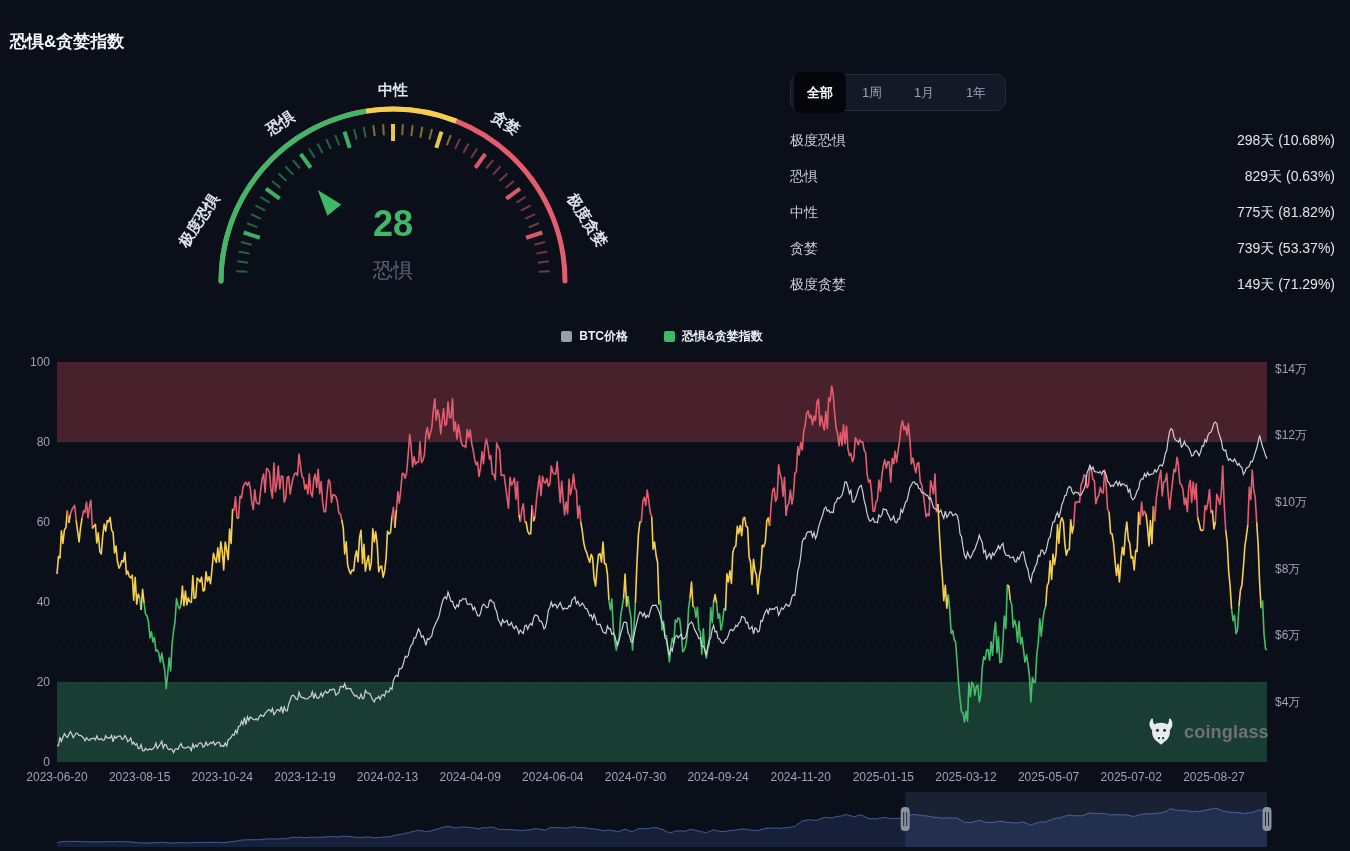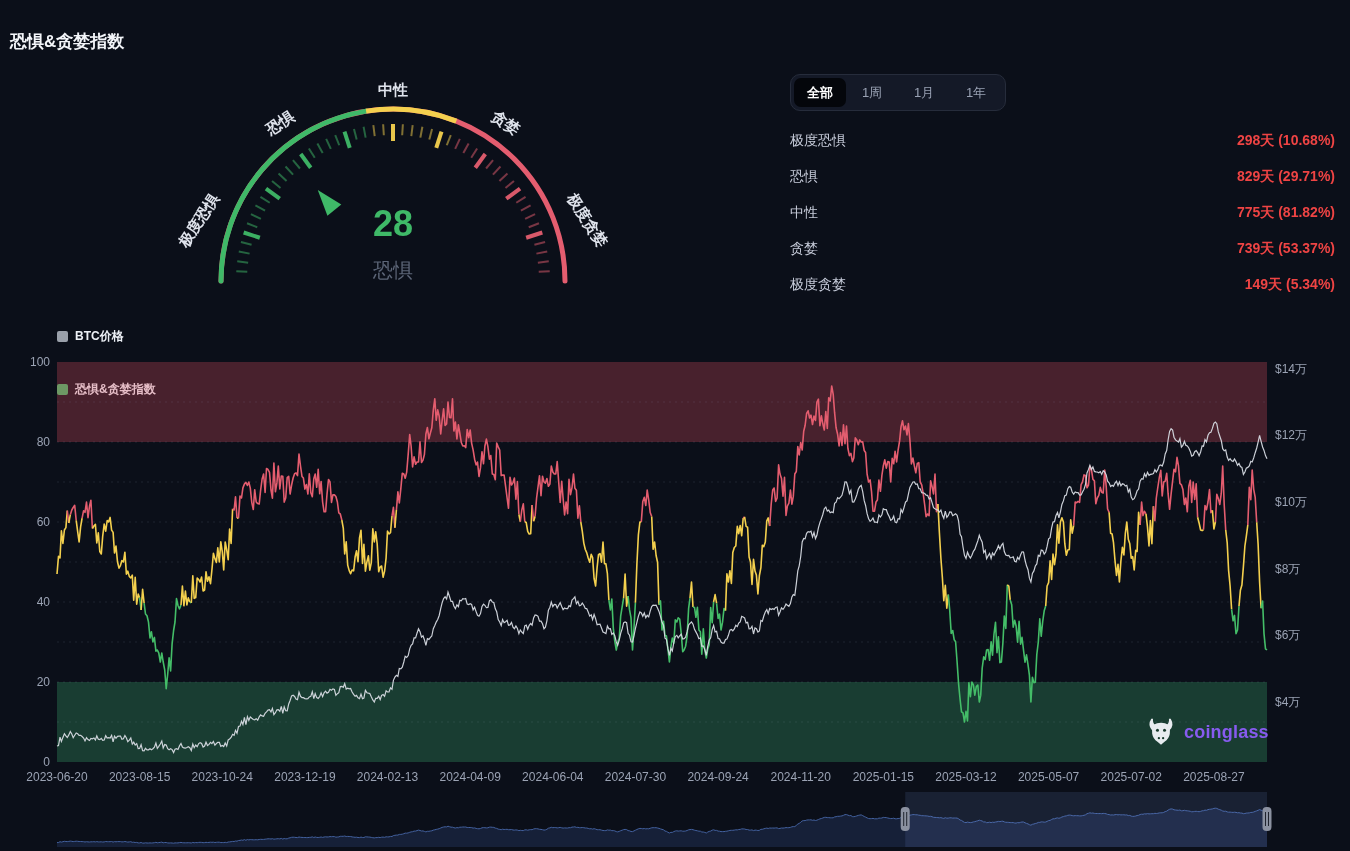--- a/index.html
+++ b/index.html
@@ -8,40 +8,40 @@
          font-family:"Liberation Sans","DejaVu Sans",sans-serif; color:#e8ebf2; }
   .page { position:absolute; inset:0;margin-top:15px; }
 
   .page-title { position:absolute; left:10px; top:15px; font-size:17px; font-weight:bold; color:#f3f5f9; }
 
   .gauge-wrap { position:absolute; left:170px; top:55px; width:450px; height:240px; }
 
   .tabs { position:absolute; left:790px; top:59px; width:216px; height:37px;
           background:#141927; border:1px solid #262c3b; border-radius:10px;
           display:flex; align-items:center; padding:3px; }
-  .tab { flex:0 0 auto; min-width:52px; padding:0 10px; height:29px; display:flex; align-items:center; justify-content:center;
+  .tab { flex:0 0 auto; min-width:52px; padding:0 10px; height:41px; display:flex; align-items:center; justify-content:center;
          font-size:13px; color:#99a1b3; border-radius:7px; cursor:pointer; }
   .tab.active { background:#04060b; color:#ffffff; font-weight:bold; }
 
   .stats { position:absolute; left:790px; top:108px; width:545px; }
   .stat-row { display:flex; justify-content:space-between; align-items:center; height:36px; }
   .stat-label { font-size:14px; color:#c7ccda; }
-  .stat-value { font-size:14px; font-weight:bold; color:#ef4444; }
-
-  .legend { position:absolute; left:57px; top:313px; width:1210px; display:flex; justify-content:center; gap:36px;flex-direction:column; }
+  .stat-value { font-size:14px; font-weight:normal; color:#e5e5e5; }
+
+  .legend { position:absolute; left:57px; top:313px; width:1210px; display:flex; justify-content:center; gap:36px; }
   .legend-item { display:flex; align-items:center; gap:7px; cursor:pointer; }
   .legend-swatch { width:11px; height:11px; border-radius:2px; }
   .legend-label { font-size:12px; font-weight:bold; color:#eceff5; }
 
   svg.layer { position:absolute; left:0; display:block; }
   #main-chart { top:340px; }
   #navigator  { top:775px; }
 
   .watermark { position:absolute; left:1146px; top:702px; display:flex; align-items:center; gap:8px; opacity:.97; }
-  .watermark .wm-text { font-size:18px; font-weight:bold; color:#8b5cf6; letter-spacing:.2px; }
+  .watermark .wm-text { font-size:18px; font-weight:bold; color:#737373; letter-spacing:.2px; }
 </style>
 </head>
 <body>
 
 <div class="page">
 
   <div class="page-title">恐惧&amp;贪婪指数</div>
 
   <div class="gauge-wrap">
     <svg id="gauge-svg" width="450" height="240" viewBox="0 0 450 240">
@@ -115,33 +115,33 @@
       <div class="tab">1年</div>
     </div>
 
   <div class="stats" id="stats">
       <div class="stat-row">
         <span class="stat-label">极度恐惧</span>
         <span class="stat-value">298天 (10.68%)</span>
       </div>
       <div class="stat-row">
         <span class="stat-label">恐惧</span>
-        <span class="stat-value">829天 (29.71%)</span>
+        <span class="stat-value">829天 (0.63%)</span>
       </div>
       <div class="stat-row">
         <span class="stat-label">中性</span>
         <span class="stat-value">775天 (81.82%)</span>
       </div>
       <div class="stat-row">
         <span class="stat-label">贪婪</span>
         <span class="stat-value">739天 (53.37%)</span>
       </div>
       <div class="stat-row">
         <span class="stat-label">极度贪婪</span>
-        <span class="stat-value">149天 (5.34%)</span>
+        <span class="stat-value">149天 (71.29%)</span>
       </div>
     </div>
 
   <div class="legend" id="legend">
       <div class="legend-item">
         <span class="legend-swatch" style="background: rgb(154, 160, 170);"></span>
         <span class="legend-label">BTC价格</span>
       </div>
       <div class="legend-item">
         <span class="legend-swatch" style="background: rgb(63, 185, 104);"></span>

